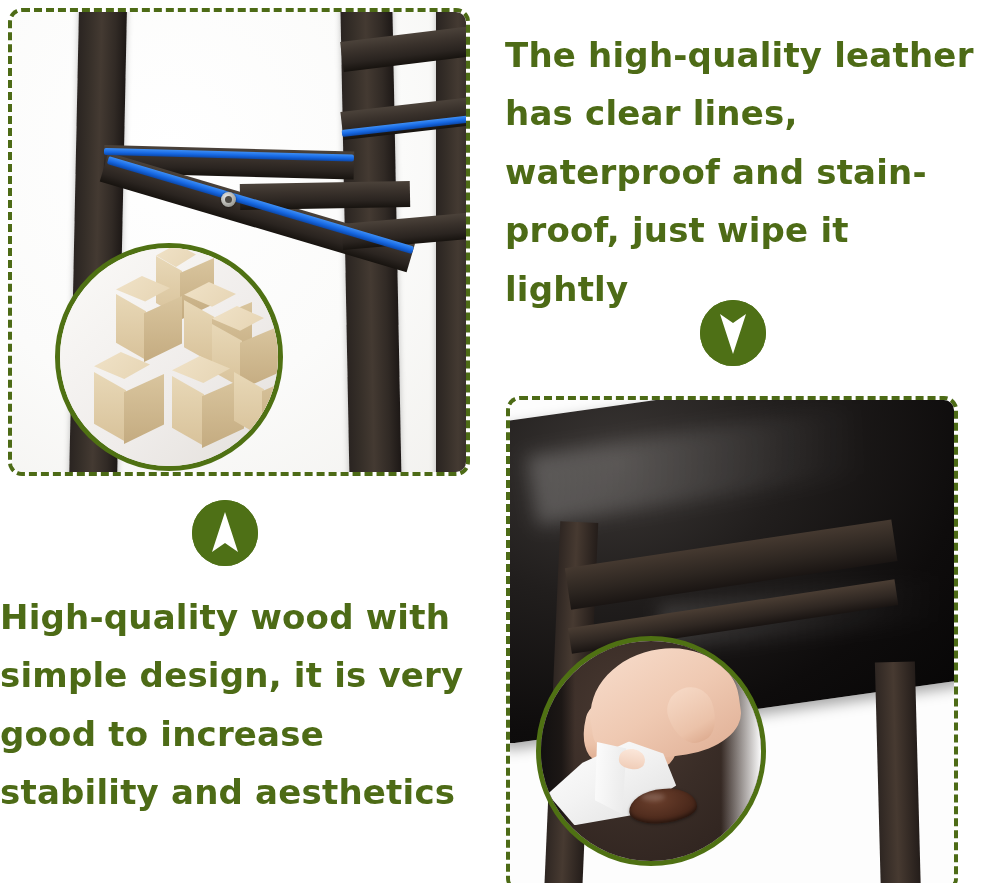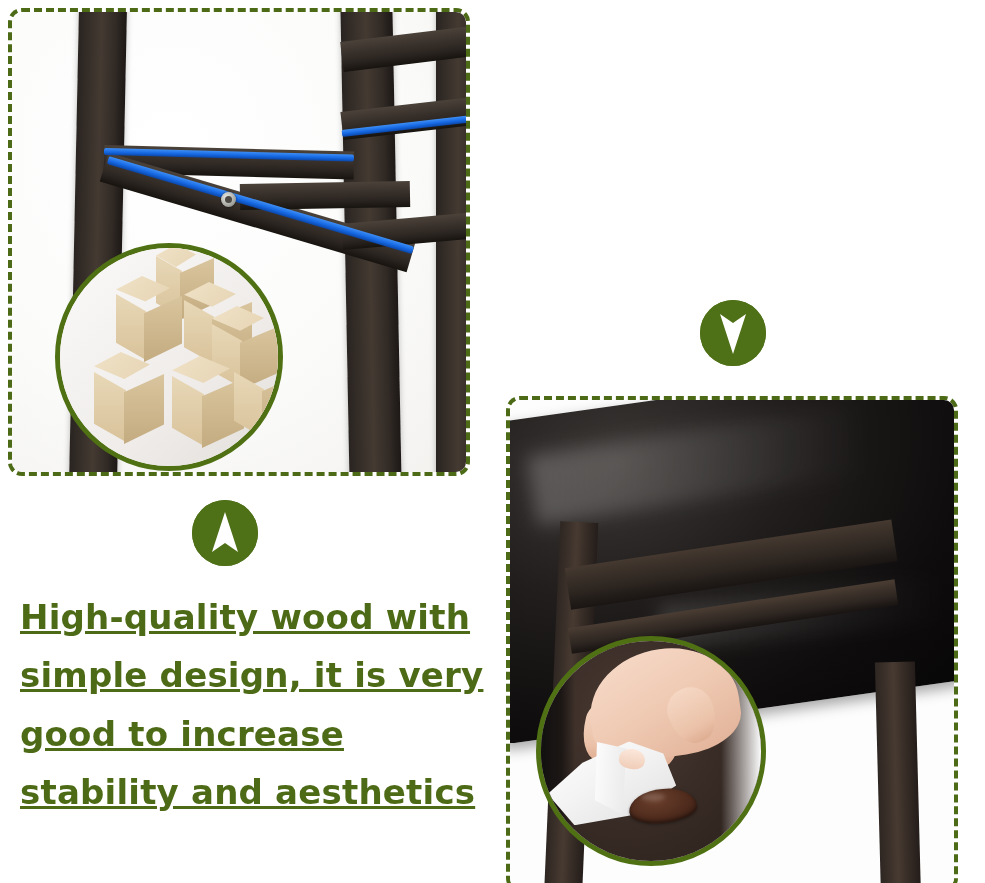--- a/index.html
+++ b/index.html
@@ -321,24 +321,23 @@
     line-height: 1.72;
     letter-spacing: .2px;
     white-space: pre-line;
   }
   #caption-leather {
     left: 505px;
     top: 26px;
     width: 470px;
   }
   #caption-wood {
-    left: 20px;
+    left: 0;
     top: 588px;
     width: 480px;
-    text-decoration: underline;
   }
 </style>
 </head>
 <body>
 
 <div id="canvas">
 
   <div class="photo-frame" id="frame-top-left">
     <div class="photo-inner">
       <div class="tl-bg"></div>
@@ -466,16 +465,17 @@
     <div class="finger" id="finger-3"></div>
     <div id="hand-back"></div>
     <div class="finger" id="thumb"></div>
     <div id="cloth"></div>
     <div id="cloth-fold"></div>
     <div id="nail"></div>
     <div id="spill"></div>
     <div id="spill-gloss"></div>
   </div>
 
+  <div class="caption" id="caption-leather">The high-quality leather has clear lines, waterproof and stain-proof, just wipe it lightly</div>
 
   <div class="caption" id="caption-wood">High-quality wood with simple design, it is very good to increase stability and aesthetics</div>
 
 </div>
 
 </body></html>

